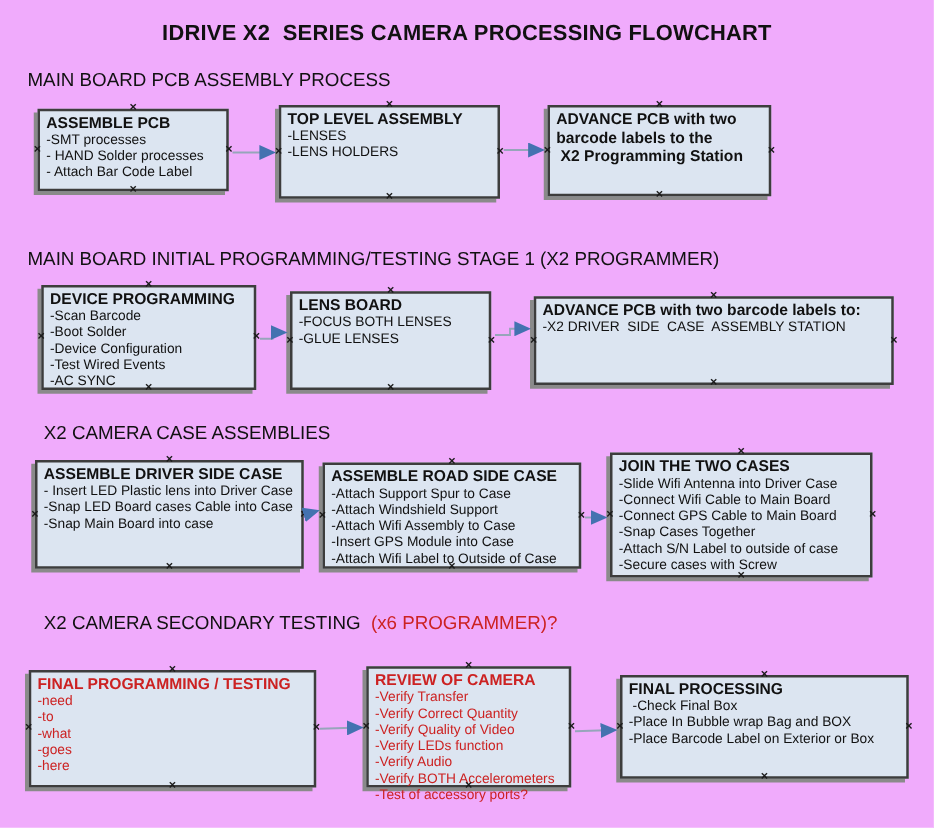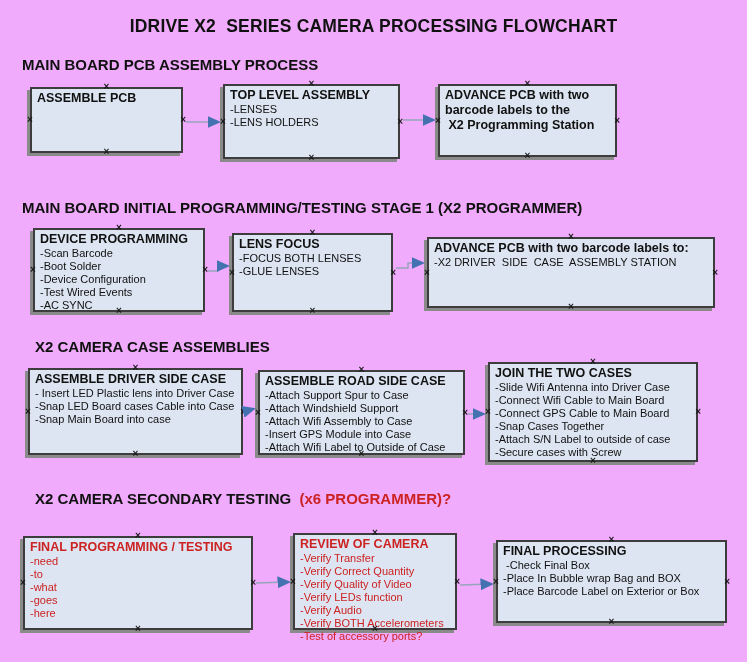--- a/index.html
+++ b/index.html
@@ -4,21 +4,21 @@
 <style>
   :root{
     --box-fill:#dce5f1; --box-border:#3d3d3d; --shadow:#8a8a8a;
     --arrow-line:#96a5ba; --arrow-head:#4472b0; --red:#cc2222; --ink:#111;
   }
   *{margin:0;box-sizing:border-box;}
   body{background:#fff;font-family:"Liberation Sans",sans-serif;color:var(--ink);}
   #canvas{position:relative;width:747px;height:662px;background:#f0abfc;overflow:hidden;}
   .doc-title{position:absolute;left:0;top:16px;width:747px;text-align:center;
     font-size:17.5px;font-weight:bold;white-space:pre;letter-spacing:.2px;}
-  .sec-heading{position:absolute;font-size:15px;font-weight:bold;white-space:pre;text-align:right;}
+  .sec-heading{position:absolute;font-size:15px;font-weight:normal;white-space:pre;text-align:right;}
   .sec-heading .red-part{color:var(--red);}
   .flowbox{position:absolute;background:var(--box-fill);
     border:2px solid var(--box-border);box-shadow:-3px 3px 0 var(--shadow);
     padding:2px 5px 3px 5px;}
   .box-title{font-size:12.5px;font-weight:bold;line-height:15px;white-space:pre-wrap;}
   .item{font-size:11px;line-height:13px;white-space:pre-wrap;}
   .red .box-title{color:var(--red);}
   .red-items .item{color:var(--red);}
   .handle{position:absolute;font-size:10px;line-height:6px;color:#1a1a1a;
     font-weight:bold;pointer-events:none;}
@@ -35,20 +35,25 @@
 
   <div class="doc-title">IDRIVE X2  SERIES CAMERA PROCESSING FLOWCHART</div>
 
   <div class="sec-heading" style="left:22px;top:56px;"><span>MAIN BOARD PCB ASSEMBLY PROCESS</span></div>
   <div class="sec-heading" style="left:22px;top:199px;"><span>MAIN BOARD INITIAL PROGRAMMING/TESTING STAGE 1 (X2 PROGRAMMER)</span></div>
   <div class="sec-heading" style="left:35px;top:338px;"><span>X2 CAMERA CASE ASSEMBLIES</span></div>
   <div class="sec-heading" style="left:35px;top:490px;"><span>X2 CAMERA SECONDARY TESTING </span><span class="red-part"> (x6 PROGRAMMER)?</span></div>
 
   <div class="flowbox" style="left:30px;top:87px;width:153px;height:66px;">
     <div class="box-title">ASSEMBLE PCB</div>
+    <div>
+        <div class="item">-SMT processes</div>
+        <div class="item">- HAND Solder processes</div>
+        <div class="item">- Attach Bar Code Label</div>
+      </div>
   <span class="handle h-t">×</span>
       <span class="handle h-b">×</span>
       <span class="handle h-l">×</span>
       <span class="handle h-r">×</span>
     </div>
   <div class="flowbox" style="left:223px;top:84px;width:177px;height:75px;">
     <div class="box-title">TOP LEVEL ASSEMBLY</div>
     <div>
         <div class="item">-LENSES</div>
         <div class="item">-LENS HOLDERS</div>
@@ -77,21 +82,21 @@
         <div class="item">-Device Configuration</div>
         <div class="item">-Test Wired Events</div>
         <div class="item">-AC SYNC</div>
       </div>
   <span class="handle h-t">×</span>
       <span class="handle h-b">×</span>
       <span class="handle h-l">×</span>
       <span class="handle h-r">×</span>
     </div>
   <div class="flowbox" style="left:232px;top:233px;width:161px;height:79px;">
-    <div class="box-title">LENS FOCUS</div>
+    <div class="box-title">LENS BOARD</div>
     <div>
         <div class="item">-FOCUS BOTH LENSES</div>
         <div class="item">-GLUE LENSES</div>
       </div>
   <span class="handle h-t">×</span>
       <span class="handle h-b">×</span>
       <span class="handle h-l">×</span>
       <span class="handle h-r">×</span>
     </div>
   <div class="flowbox" style="left:427px;top:237px;width:288px;height:71px;">

